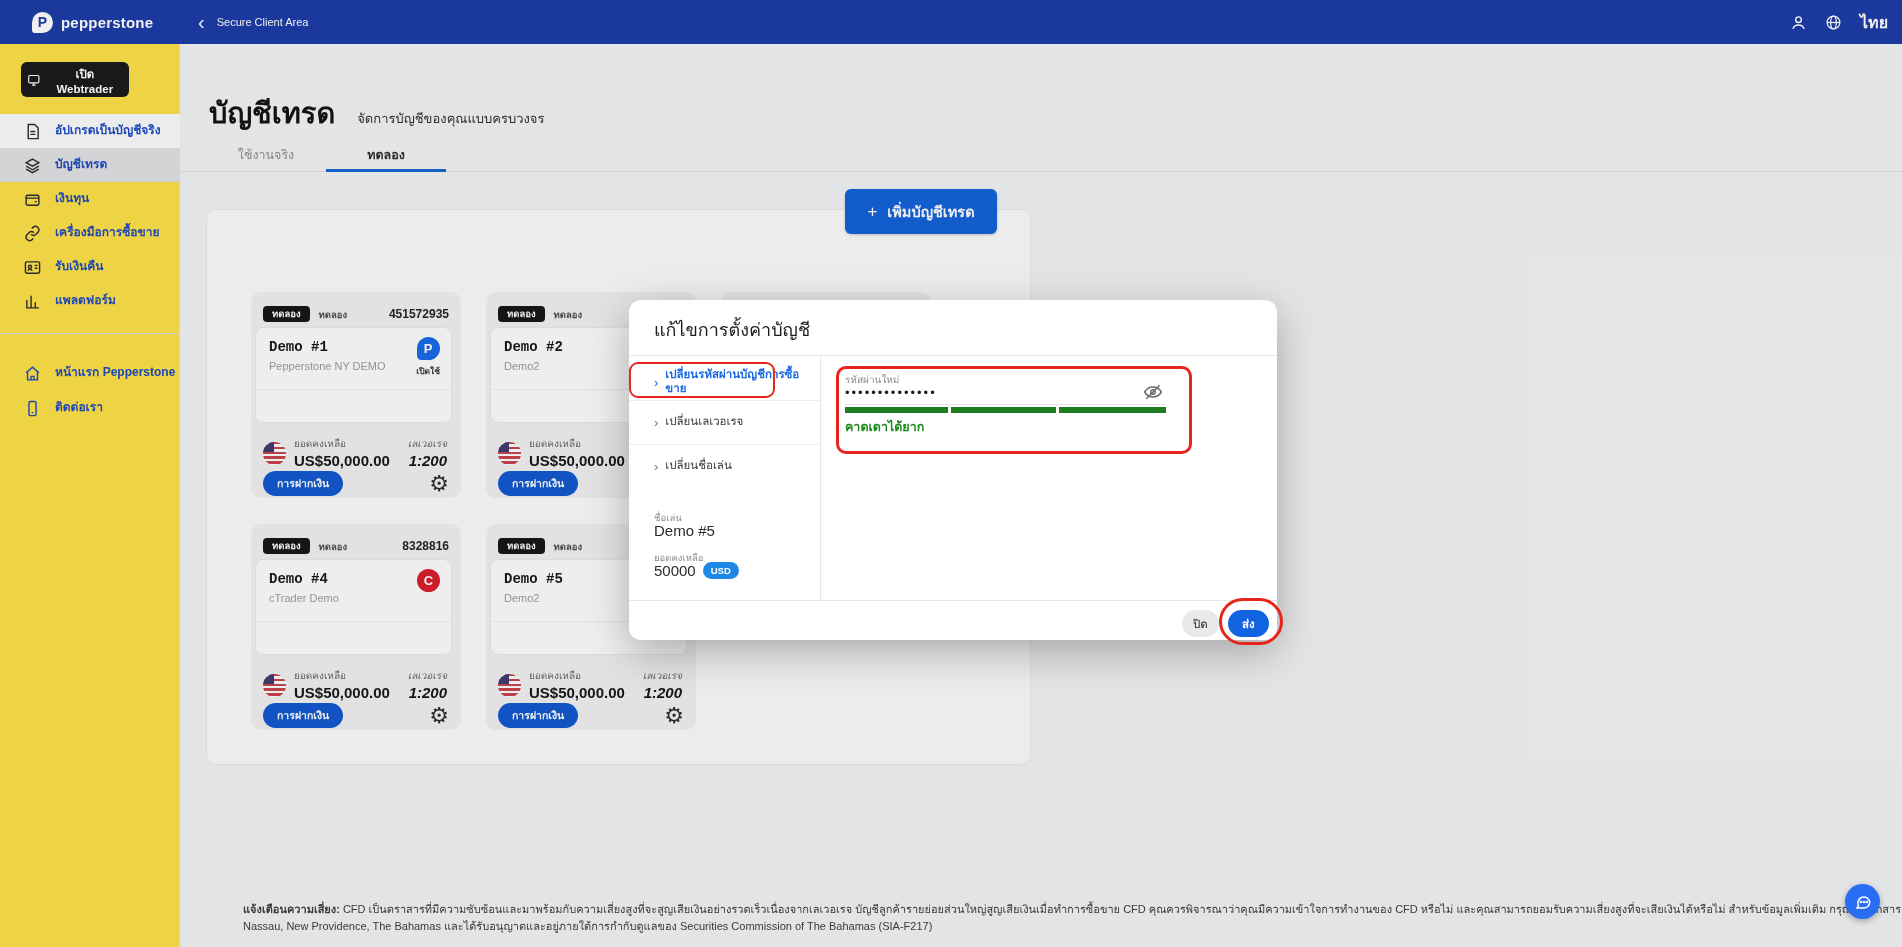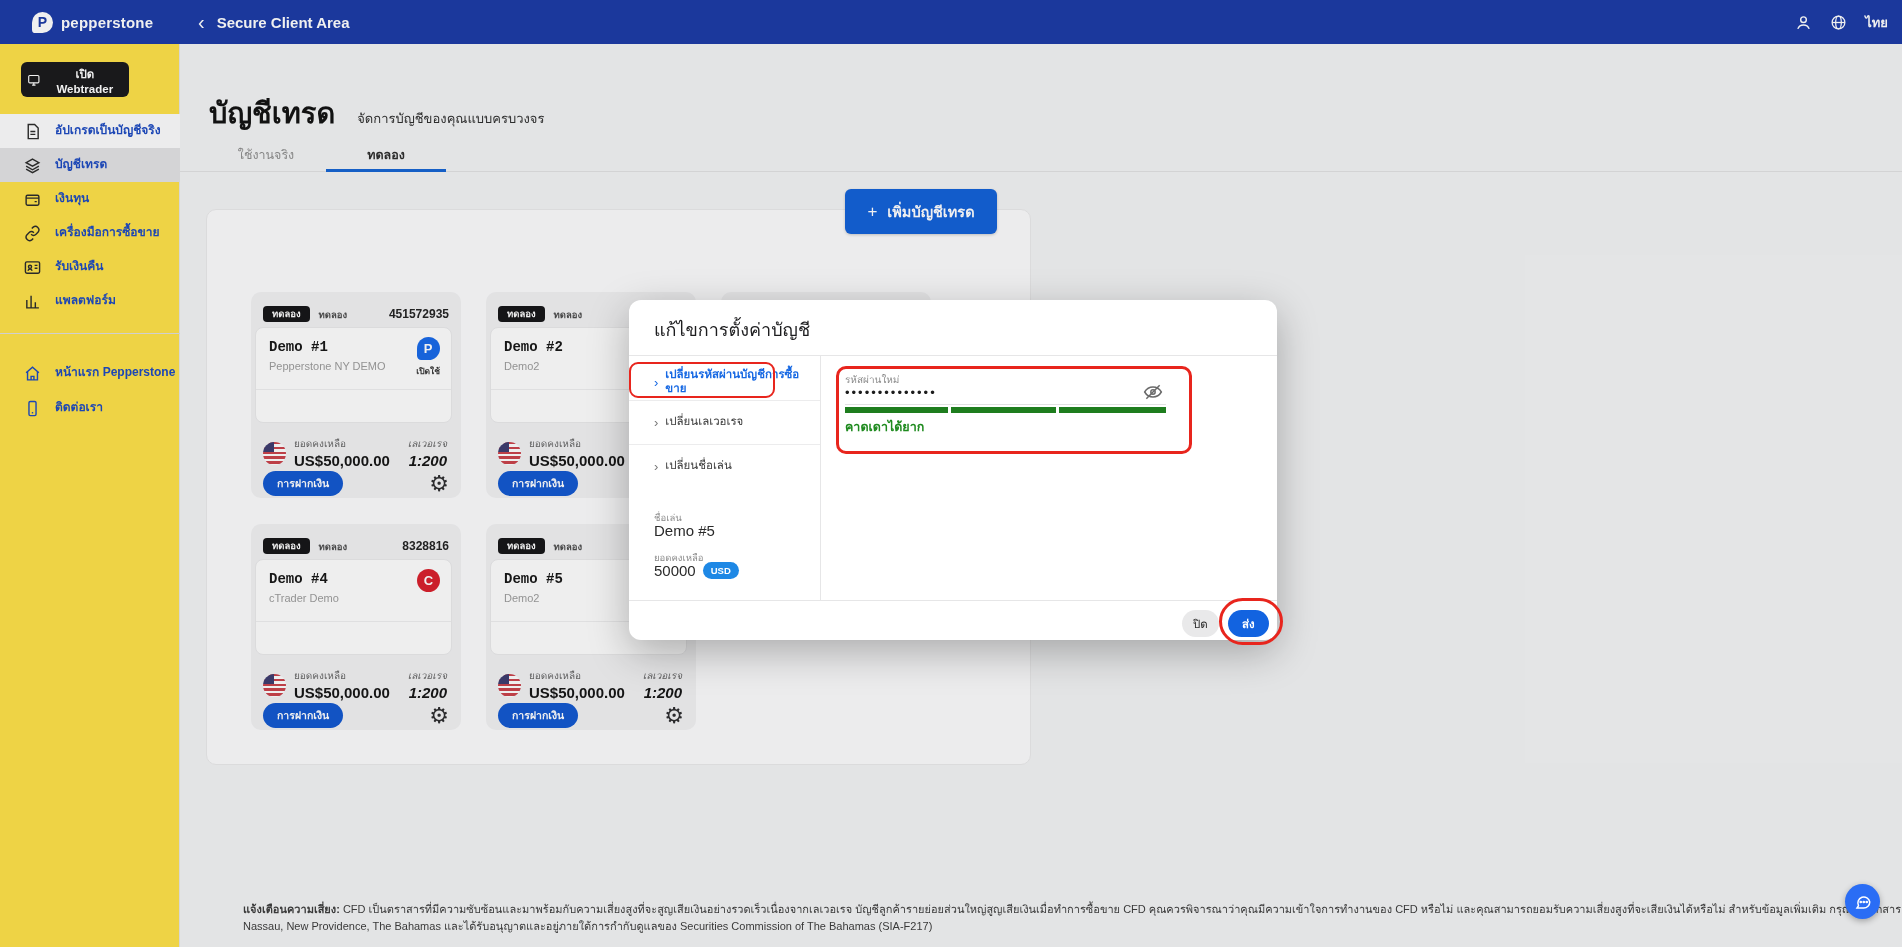--- a/index.html
+++ b/index.html
@@ -12,24 +12,24 @@
   #app { position:relative; width:1902px; height:947px; }
 
   
   .header { position:absolute; left:0; top:0; width:1902px; height:44px;
     background:#1a3aa5; display:flex; align-items:center; color:#fff; z-index:5; }
   .brand { display:flex; align-items:center; gap:8px; padding-left:32px; width:180px; }
   .brand-mark { width:21px; height:21px; background:#fff; border-radius:50% 50% 50% 16%;
     color:#1a3aa5; font-weight:bold; font-size:14px; display:flex; align-items:center; justify-content:center; }
   .brand-name { font-size:15px; font-weight:bold; letter-spacing:.2px; }
   .back-chevron { font-size:20px; margin-left:18px; margin-right:12px; line-height:1; cursor:pointer; }
-  .back-title { font-size:15px; font-weight:bold; }
+  .back-title { font-size:11px; font-weight:normal; }
   .header-right { margin-left:auto; display:flex; align-items:center; gap:18px; padding-right:14px; }
   .hicon { width:17px; height:17px; display:block; }
-  .lang { display:flex; align-items:center; gap:18px; font-size:13px; font-weight:bold; }
+  .lang { display:flex; align-items:center; gap:18px; font-size:16px; font-weight:bold; }
 
   
   .sidebar { position:absolute; left:0; top:44px; width:180px; height:903px;
     background:#fde047; border-right:1px solid #e3e3e4; z-index:4; }
   .webtrader-btn { position:absolute; left:21px; top:18px; width:108px; height:35px;
     background:#18181a; color:#fff; border:none; border-radius:6px; font-size:11.5px; font-weight:bold;
     display:flex; align-items:center; justify-content:center; gap:6px; cursor:pointer;
     font-family:inherit; }
   .side-item { position:absolute; left:0; width:180px; height:34px; display:flex; align-items:center;
     gap:14px; padding-left:24px; cursor:pointer; }

